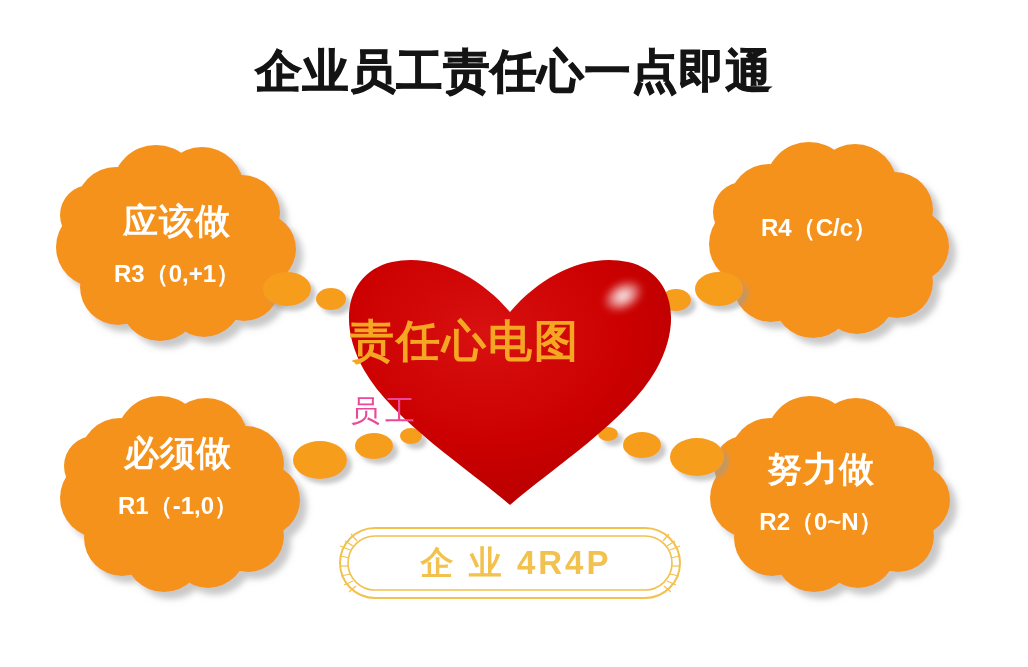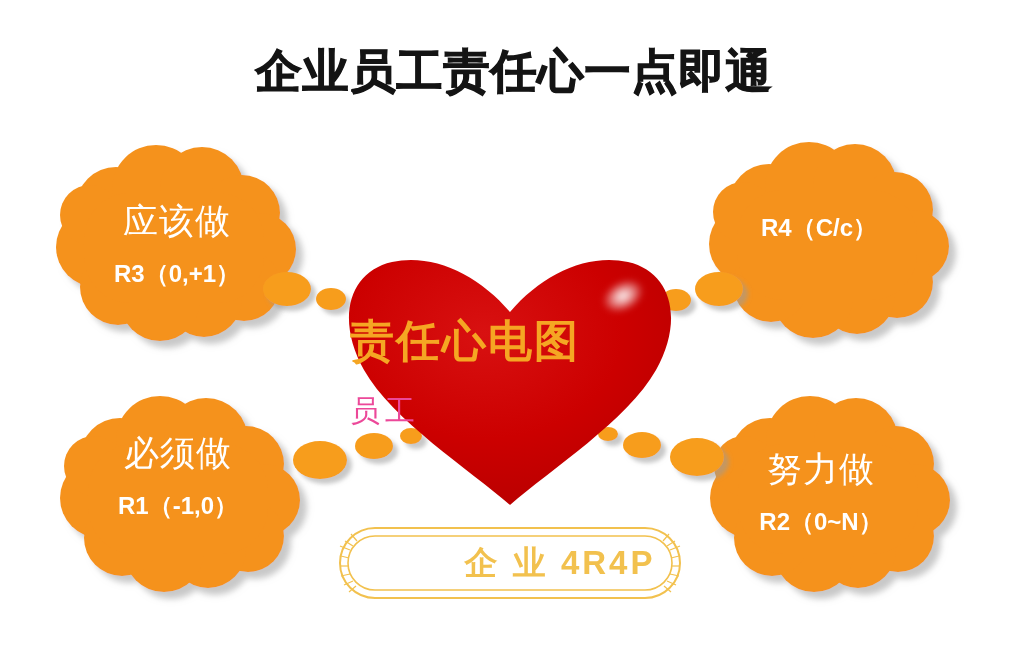--- a/index.html
+++ b/index.html
@@ -48,21 +48,21 @@
   
   .cloud-text {
     position: absolute;
     text-align: center;
     color: #ffffff;
     pointer-events: none;
   }
   .cloud-title {
     font-size: 35px;
     line-height: 42px;
-    font-weight: 400;
+    font-weight: 700;
     letter-spacing: 1px;
     white-space: nowrap;
   }
   .cloud-sub {
     font-size: 24px;
     line-height: 32px;
     font-weight: 700;
     letter-spacing: 0px;
     white-space: nowrap;
     margin-top: 16px;
@@ -109,21 +109,20 @@
     top: 543px;
     width: 352px;
     text-align: center;
     font-size: 33px;
     line-height: 40px;
     font-weight: 700;
     color: #F2C14E;
     letter-spacing: 3px;
     white-space: nowrap;
     pointer-events: none;
-    padding-left: 44px;
   }
 </style>
 </head>
 <body>
 
 <div id="stage">
 
   <div id="page-title">企业员工责任心一点即通</div>
 
   <svg id="art" viewBox="0 0 1028 667">

